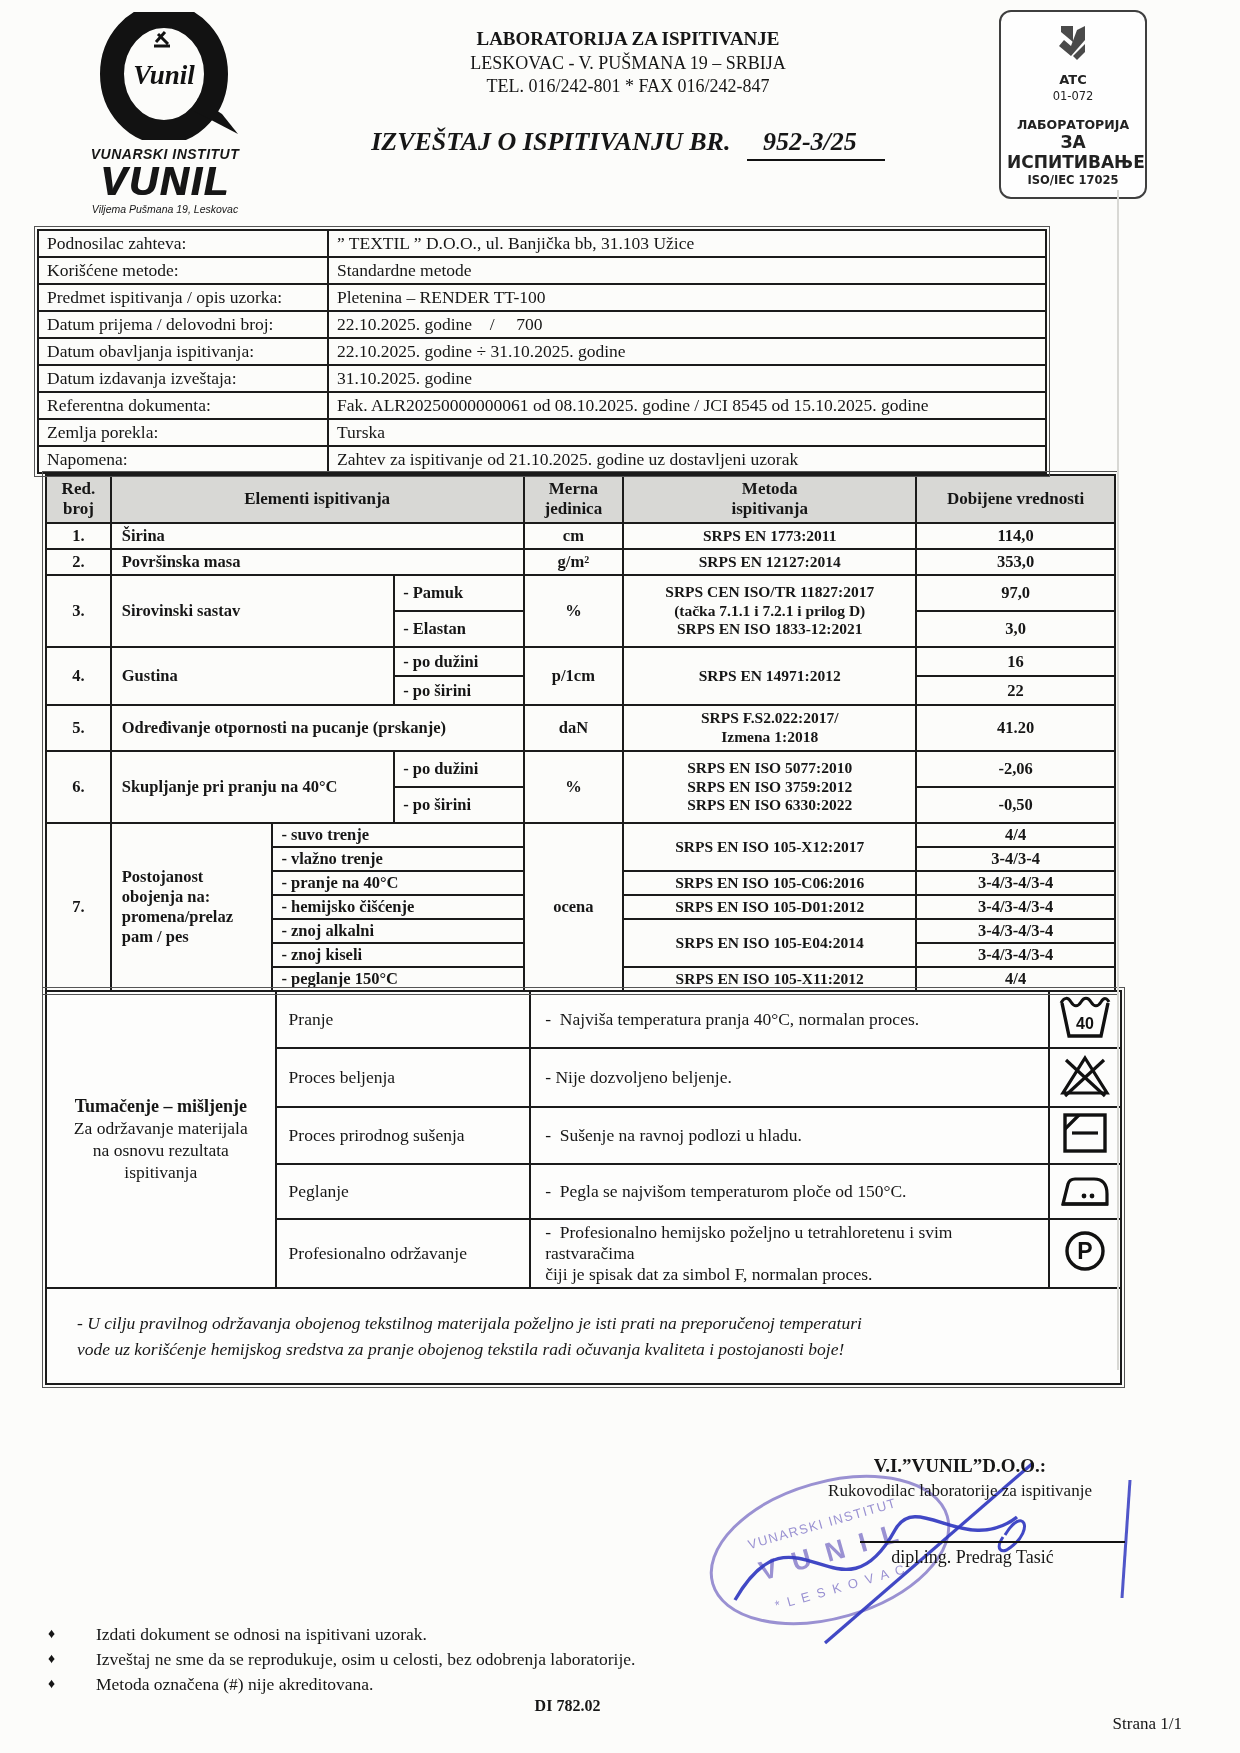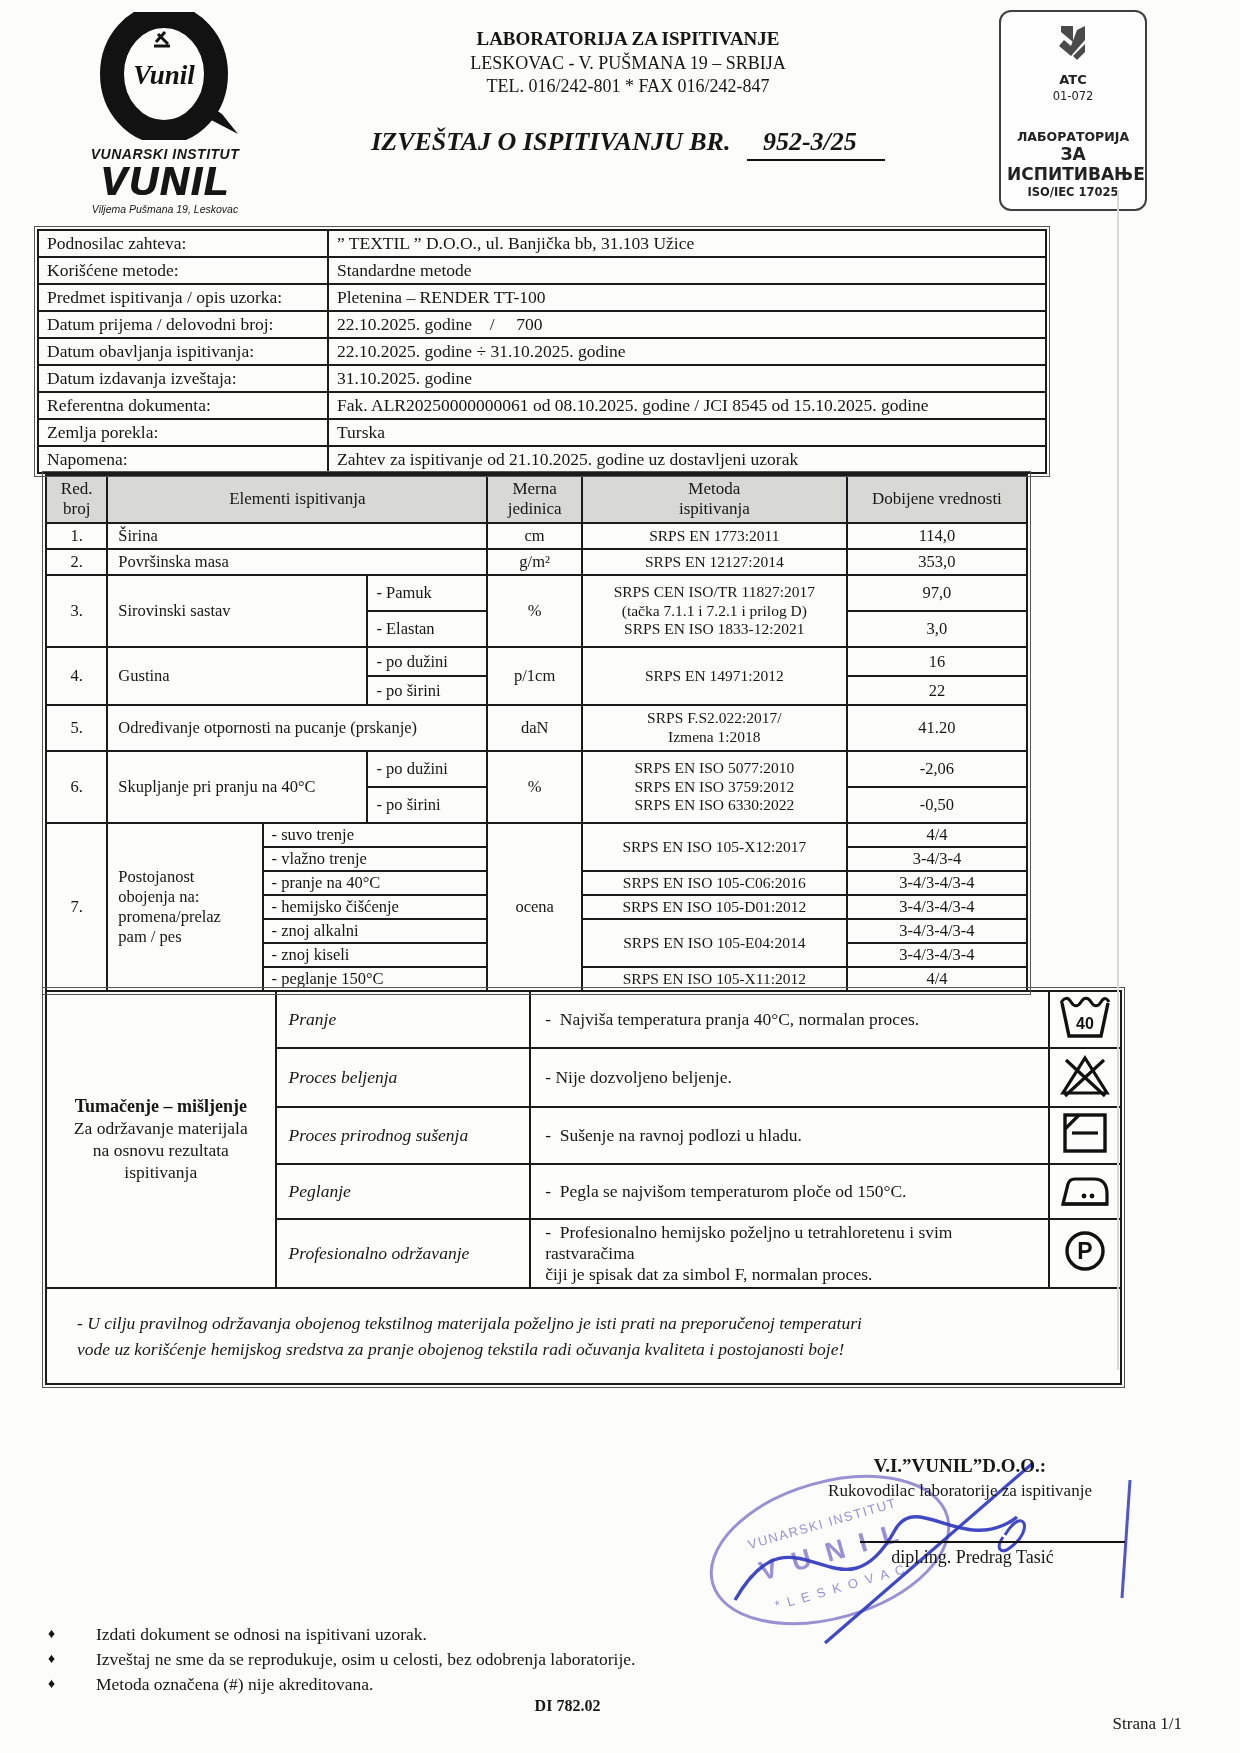--- a/index.html
+++ b/index.html
@@ -22,48 +22,48 @@
   .org-name{font-size:25px;font-weight:bold;letter-spacing:.3px;}
   .lab-line{font-size:19px;font-weight:bold;margin-top:4px;}
   .addr-line{font-size:18px;margin-top:3px;}
   .phone-line{font-size:18px;margin-top:2px;}
   .title-row{margin-top:30px;font-size:26px;font-weight:bold;font-style:italic;}
   .report-number{display:inline-block;border-bottom:2.5px solid #111;padding:0 28px 2px 16px;margin-left:10px;}
   .badge{margin-left:auto;margin-right:48px;flex:0 0 auto;width:132px;border:2px solid #3f3f3f;border-radius:12px;
     text-align:center;padding:10px 6px 10px 6px;font-family:"DejaVu Sans",sans-serif;color:#222;background:#fefefe;}
   .badge-acronym{font-weight:bold;font-size:13px;margin-top:2px;}
   .badge-number{font-size:11.5px;margin-top:2px;}
-  .badge-l1{font-size:12.5px;font-weight:bold;margin-top:26px;}
+  .badge-l1{font-size:12.5px;font-weight:bold;margin-top:14px;}
   .badge-l2{font-size:17px;font-weight:bold;}
   .badge-l3{font-size:11.5px;font-weight:bold;margin-top:1px;}
 
   
   table{border-collapse:collapse;}
   td{border:2px solid #1b1b1b;vertical-align:middle;}
 
   
   .info{width:1010px;margin:14px 0 0 -8px;outline:1.5px solid #555;outline-offset:2px;}
   .info td{font-size:17.5px;padding:1px 8px 2px 8px;height:22px;}
   .info .ilabel{width:272px;}
 
   
   .section-title{font-size:20px;margin:46px 0 24px 2px;}
-  .res{width:983px;outline:1.5px solid #555;outline-offset:2px;}
+  .res{width:1071px;outline:1.5px solid #555;outline-offset:2px;font-weight:bold;}
   .res td{font-size:16.5px;text-align:center;padding:1px 4px;}
   .res td.lft{text-align:left;padding-left:10px;}
   .res td.sub{text-align:left;padding-left:8px;}
   .res .hd{background:#d8d8d5;font-size:17px;}
   .res .method{font-size:15.5px;line-height:1.22;}
 
   
   .care{width:1077px;margin-top:-2px;outline:1.5px solid #555;outline-offset:2px;background:#fdfdfc;}
   .care td{font-size:17.5px;padding:2px 8px;}
   .care .sum{text-align:center;line-height:1.25;}
   .care .sum .t{font-weight:bold;font-size:18px;}
-  .care .clabel{padding-left:12px;font-style:italic;}
+  .care .clabel{padding-left:12px;}
   .care .cdesc{padding-left:14px;}
   .care .csym{text-align:center;padding:2px;}
   .care .note{font-style:italic;font-size:17.5px;padding:16px 10px 16px 30px;line-height:1.5;border-radius:8px;}
 
   
   .sig-block{position:absolute;left:690px;top:1455px;width:450px;}
   .sig-company{font-size:19px;font-weight:bold;text-align:center;padding-left:90px;position:relative;z-index:2;}
   .sig-role{font-size:17px;text-align:center;padding-left:90px;margin-top:4px;position:relative;z-index:2;}
   .sig-line{border-bottom:2px solid #111;width:265px;margin-left:170px;margin-top:40px;position:relative;z-index:2;}
   .sig-name{font-size:18px;text-align:center;width:265px;margin-left:150px;margin-top:4px;position:relative;z-index:2;}

